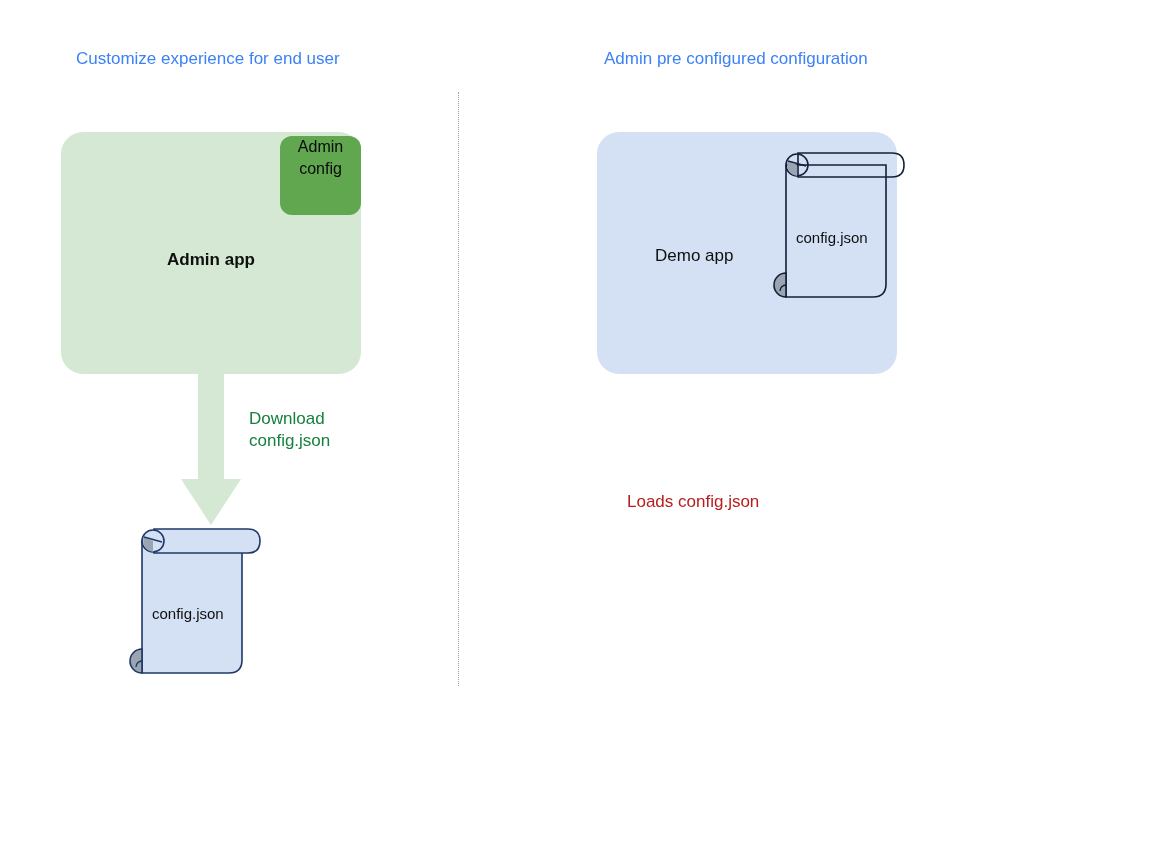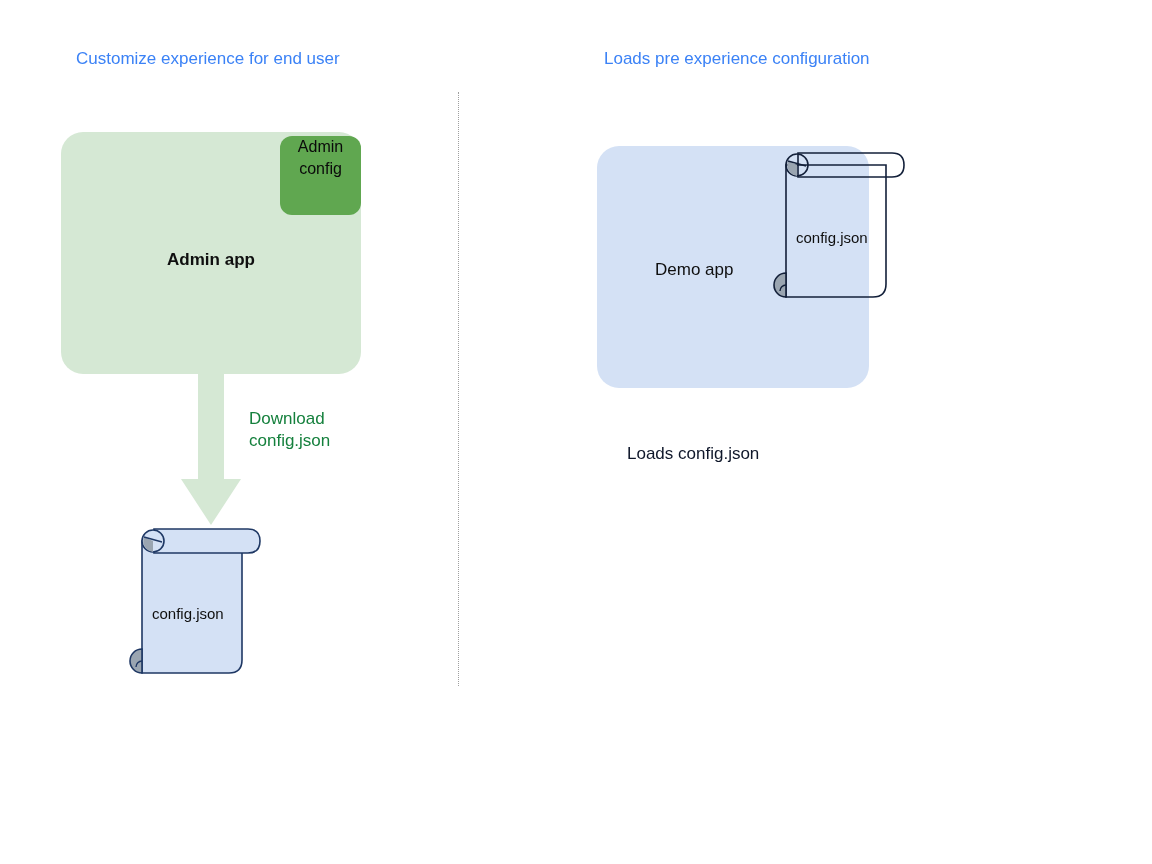--- a/index.html
+++ b/index.html
@@ -84,22 +84,22 @@
   }
   #admin-panel .panel-label {
     font-size: 16px;
     line-height: 22px;
     text-align: center;
     color: #0a0a0a;
   }
 
   #demo-app {
     left: 597px;
-    top: 146px;
-    width: 272px;
+    top: 132px;
+    width: 300px;
     height: 242px;
     background: #d4e1f5;
   }
   #demo-app .app-label { top: 113px; text-align: left; padding-left: 58px; }
 
   
   .arrow {
     position: absolute;
     left: 181px;
     top: 372px;
@@ -133,33 +133,34 @@
   #scroll-left .scroll-label  { left: 30px; top: 76px; }
 
   #scroll-right { left: 772px; top: 152px; }
   #scroll-right .scroll-label { left: 24px; top: 76px; }
 
   
   .caption {
     position: absolute;
     font-size: 17px;
     line-height: 22px;
-    color: #0f172a;
-    white-space: nowrap;
+    color: #b91c1c;
+    white-space: nowrap;
+    margin-top: 48px;
   }
   #loads-caption { left: 627px; top: 443px; }
 </style>
 </head>
 <body>
 
 <div class="canvas">
 
   <div class="section-title" id="title-left">Customize experience for end user</div>
 
-  <div class="section-title" id="title-right">Loads pre experience configuration</div>
+  <div class="section-title" id="title-right">Admin pre configured configuration</div>
 
   <div class="divider"></div>
 
   <div class="app-box" id="admin-app">
     <div class="app-label">Admin app</div>
   </div>
 
   <div id="admin-panel">
     <div class="panel-label">
       <span>Admin</span><br>

